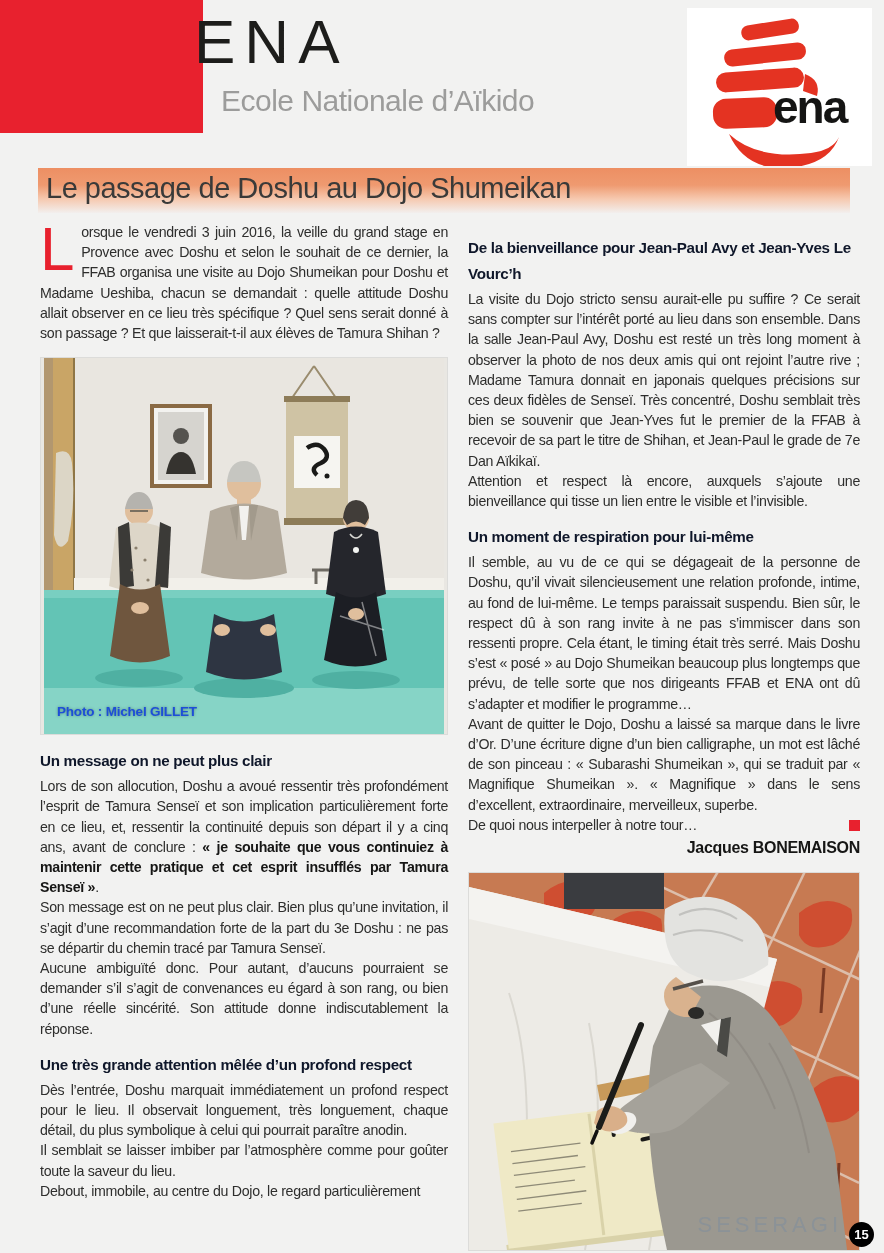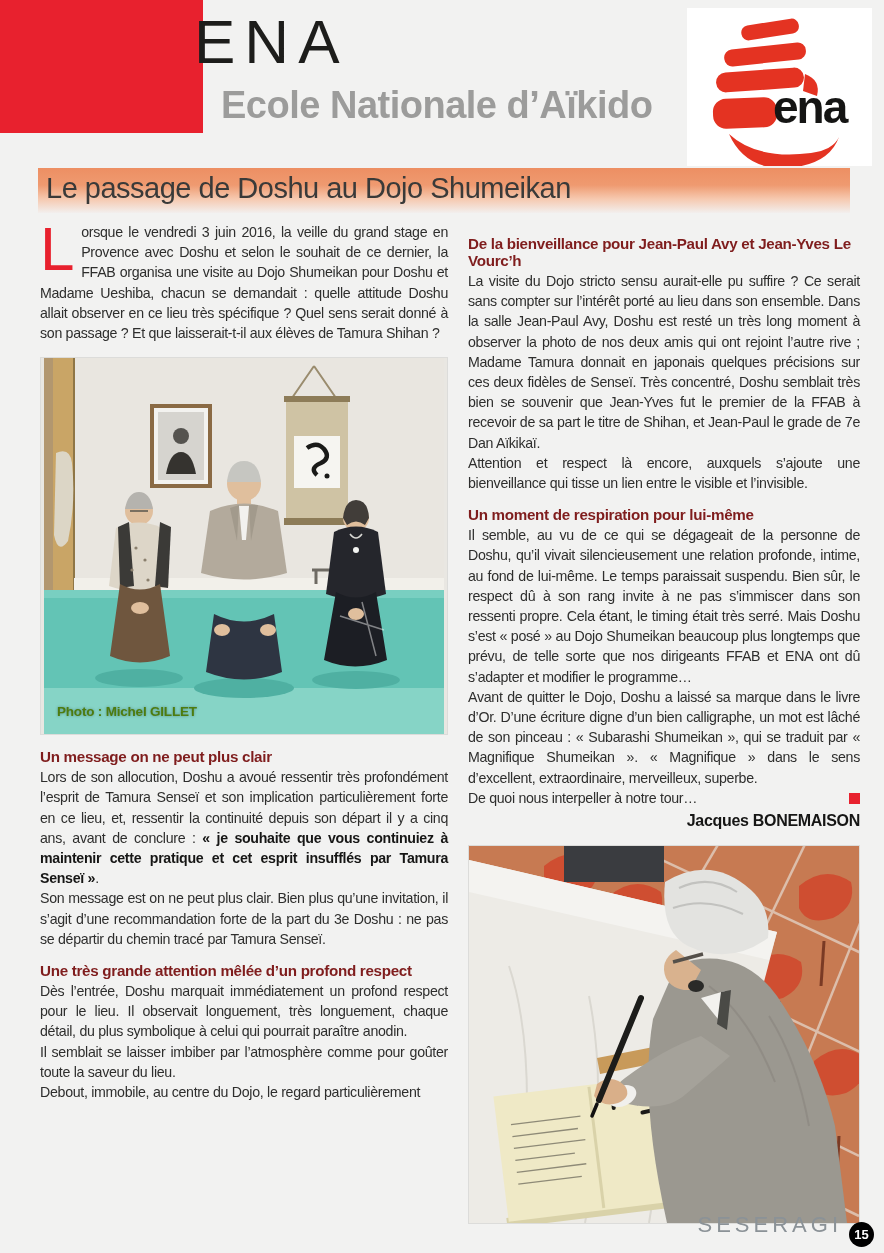--- a/index.html
+++ b/index.html
@@ -3,55 +3,55 @@
 <meta charset="utf-8">
 <style>
   html,body{margin:0;padding:0;background:#d5d5d5;}
   .page{position:relative;width:884px;height:1253px;margin:0 auto;background:#f2f2f1;
         font-family:"Liberation Sans",sans-serif;overflow:hidden;color:#2d2d2c;}
 
   
   .red-block{position:absolute;left:0;top:0;width:203px;height:133px;background:#e8212e;}
   .brand{position:absolute;left:194px;top:6px;font-size:62px;font-weight:400;
          letter-spacing:9px;color:#1d1d1b;}
-  .brand-subtitle{position:absolute;left:221px;top:84px;font-size:38px;font-weight:700;
+  .brand-subtitle{position:absolute;left:221px;top:84px;font-size:30px;font-weight:400;
          color:#9c9c9b;letter-spacing:-0.5px;}
   .logo{position:absolute;left:687px;top:8px;width:185px;height:158px;background:#ffffff;}
   .logo svg{position:absolute;left:0;top:0;}
   .logo-text{position:absolute;left:86px;top:76px;font-size:46px;font-weight:700;
          color:#151514;letter-spacing:-2px;line-height:1;}
 
   
   .title-banner{position:absolute;left:38px;top:168px;width:812px;height:45px;
       background:linear-gradient(to bottom,#ed8f63 0%,#ef9a70 38%,#f6c8ae 68%,#f2efee 100%);}
   .title-banner h1{margin:0;padding:4px 0 0 8px;font-size:29px;font-weight:400;
       color:#3a3a39;letter-spacing:-0.5px;}
 
   
   .col{position:absolute;top:222px;font-size:14.2px;line-height:20.2px;
        text-align:justify;letter-spacing:-0.3px;color:#2e2e2d;}
   .col-left{left:40px;width:408px;}
   .col-right{left:468px;width:392px;}
   .col p{margin:0;}
-  .col h3{margin:13px 0 2px;font-size:15.2px;font-weight:700;color:#7f1d1d;
-       text-align:left;letter-spacing:-0.3px;line-height:17px;}
+  .col h3{margin:13px 0 2px;font-size:15.2px;font-weight:700;color:#0f172a;
+       text-align:left;letter-spacing:-0.3px;line-height:26px;}
   .h-indent{padding-left:8px;}
   .dropcap{float:left;color:#e8212e;font-size:62px;line-height:48px;
        padding:3px 7px 0 0;font-weight:400;}
   .bold-quote{font-weight:700;color:#161615;}
   .endmark{float:right;width:11px;height:11px;background:#e8212e;margin-top:5px;}
   .byline{text-align:right;font-weight:700;font-size:16px;margin-top:3px;color:#161615;}
 
   
   .photo-frame{position:relative;margin-top:14px;border:1px solid #dcdcda;
        background:#e9e7e2;line-height:0;}
   .photo-frame svg{display:block;}
   .caption{position:absolute;left:16px;bottom:14px;font-weight:700;font-size:13.5px;
        line-height:16px;letter-spacing:-0.2px;}
-  .caption-light{color:#4d7c0f;text-shadow:0 0 3px rgba(0,0,0,0.35);}
+  .caption-light{color:#1d4ed8;text-shadow:0 0 3px rgba(0,0,0,0.35);}
 
   
   .footer{position:absolute;right:10px;bottom:6px;display:flex;align-items:center;gap:7px;justify-content:flex-end;}
   .mag-name{color:#8b9297;font-size:22px;letter-spacing:4px;font-weight:400;}
   .page-num{width:25px;height:25px;border-radius:50%;background:#000000;color:#fff;
        font-weight:700;font-size:13px;display:flex;align-items:center;justify-content:center;margin-top:20px;}
 </style>
 </head>
 <body>
 
@@ -153,20 +153,21 @@
         <path d="M292 234 q20 11 40 0 l11 68 q-32 13 -63 0 z" fill="#1c1e24"></path>
         <path d="M296 258 l44 14 M318 244 l14 54" stroke="#ffffff" stroke-width="1.5" opacity="0.45" fill="none"></path>
         <ellipse cx="312" cy="256" rx="8" ry="6" fill="#e0bf9d"></ellipse>
       </svg>
       <div class="caption caption-light">Photo : Michel GILLET</div>
     </div>
 
     <h3>Un message on ne peut plus clair</h3>
     <p><span>Lors de son allocution, Doshu a avoué ressentir très profondément l’esprit de Tamura Senseï et son implication particulièrement forte en ce lieu, et, ressentir la continuité depuis son départ il y a cinq ans, avant de conclure : </span><span class="bold-quote">« je souhaite que vous continuiez à maintenir cette pratique et cet esprit insufflés par Tamura Senseï »</span><span>.</span></p>
     <p>Son message est on ne peut plus clair. Bien plus qu’une invitation, il s’agit d’une recommandation forte de la part du 3e Doshu : ne pas se départir du chemin tracé par Tamura Senseï.</p>
+    <p>Aucune ambiguïté donc. Pour autant, d’aucuns pourraient se demander s’il s’agit de convenances eu égard à son rang, ou bien d’une réelle sincérité. Son attitude donne indiscutablement la réponse.</p>
     <h3>Une très grande attention mêlée d’un profond respect</h3>
     <p>Dès l’entrée, Doshu marquait immédiatement un profond respect pour le lieu. Il observait longuement, très longuement, chaque détail, du plus symbolique à celui qui pourrait paraître anodin.</p>
     <p>Il semblait se laisser imbiber par l’atmosphère comme pour goûter toute la saveur du lieu.</p>
     <p>Debout, immobile, au centre du Dojo, le regard particulièrement</p>
   </div>
 
   <div class="col col-right">
     <h3>De la bienveillance pour Jean-Paul Avy et Jean-Yves Le Vourc’h</h3>
     <p>La visite du Dojo stricto sensu aurait-elle pu suffire ? Ce serait sans compter sur l’intérêt porté au lieu dans son ensemble. Dans la salle Jean-Paul Avy, Doshu est resté un très long moment à observer la photo de nos deux amis qui ont rejoint l’autre rive ; Madame Tamura donnait en japonais quelques précisions sur ces deux fidèles de Senseï. Très concentré, Doshu semblait très bien se souvenir que Jean-Yves fut le premier de la FFAB à recevoir de sa part le titre de Shihan, et Jean-Paul le grade de 7e Dan Aïkikaï.</p>
     <p>Attention et respect là encore, auxquels s’ajoute une bienveillance qui tisse un lien entre le visible et l’invisible.</p>

